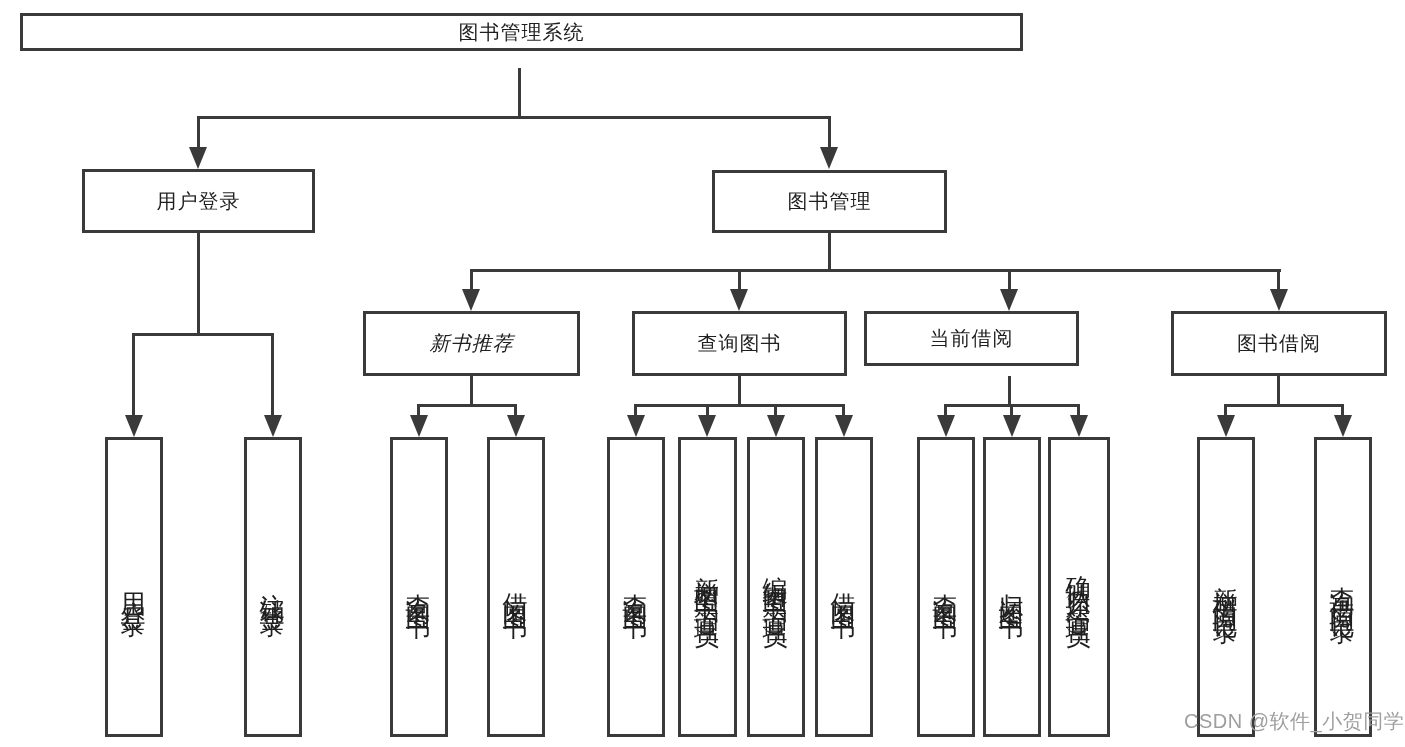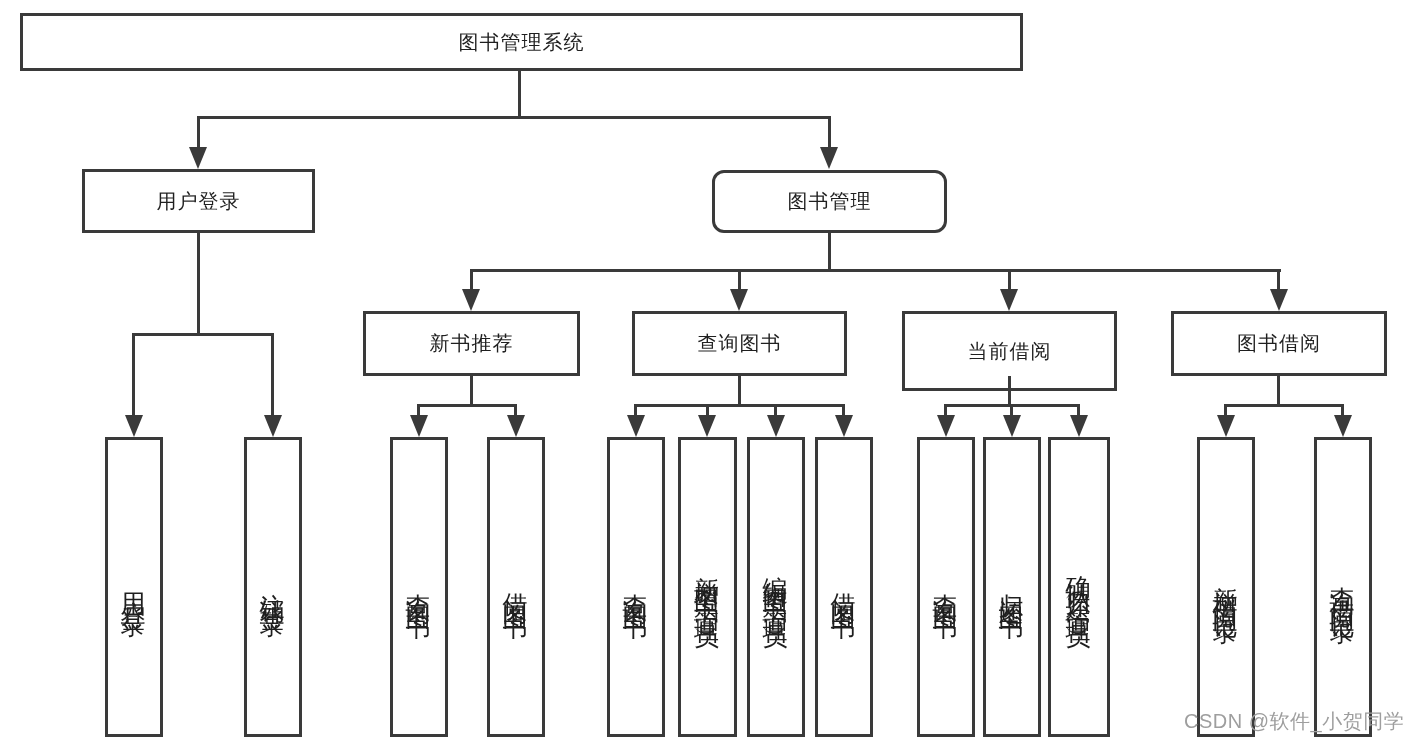--- a/index.html
+++ b/index.html
@@ -33,38 +33,38 @@
     position:absolute;left:1184px;top:708px;z-index:5;
     color:var(--watermark-color,#9e9e9e);
     font-size:20px;letter-spacing:0.5px;white-space:nowrap;
   }
 </style>
 </head>
 <body>
 
 <div class="canvas">
 
-  <div class="box" style="left:20px;top:13px;width:1003px;height:58px;">
+  <div class="box" style="left:20px;top:13px;width:1003px;height:38px;">
     <span>图书管理系统</span>
   </div>
 
   <div class="box" style="left:82px;top:169px;width:233px;height:64px;">
     <span>用户登录</span>
   </div>
-  <div class="box" style="left:712px;top:170px;width:235px;height:63px;border-radius:12px;">
+  <div class="box" style="left:712px;top:170px;width:235px;height:63px;">
     <span>图书管理</span>
   </div>
 
-  <div class="box" style="left:363px;top:311px;width:217px;height:65px;">
+  <div class="box" style="left:363px;top:311px;width:217px;height:65px;font-style:italic;">
     <span>新书推荐</span>
   </div>
   <div class="box" style="left:632px;top:311px;width:215px;height:65px;">
     <span>查询图书</span>
   </div>
-  <div class="box" style="left:902px;top:311px;width:215px;height:80px;">
+  <div class="box" style="left:864px;top:311px;width:215px;height:55px;">
     <span>当前借阅</span>
   </div>
   <div class="box" style="left:1171px;top:311px;width:216px;height:65px;">
     <span>图书借阅</span>
   </div>
 
   <div class="box leaf" style="left:105px;top:437px;width:58px;height:300px;">
     <span class="vtext">用户登录</span>
   </div>
   <div class="box leaf" style="left:244px;top:437px;width:58px;height:300px;">

